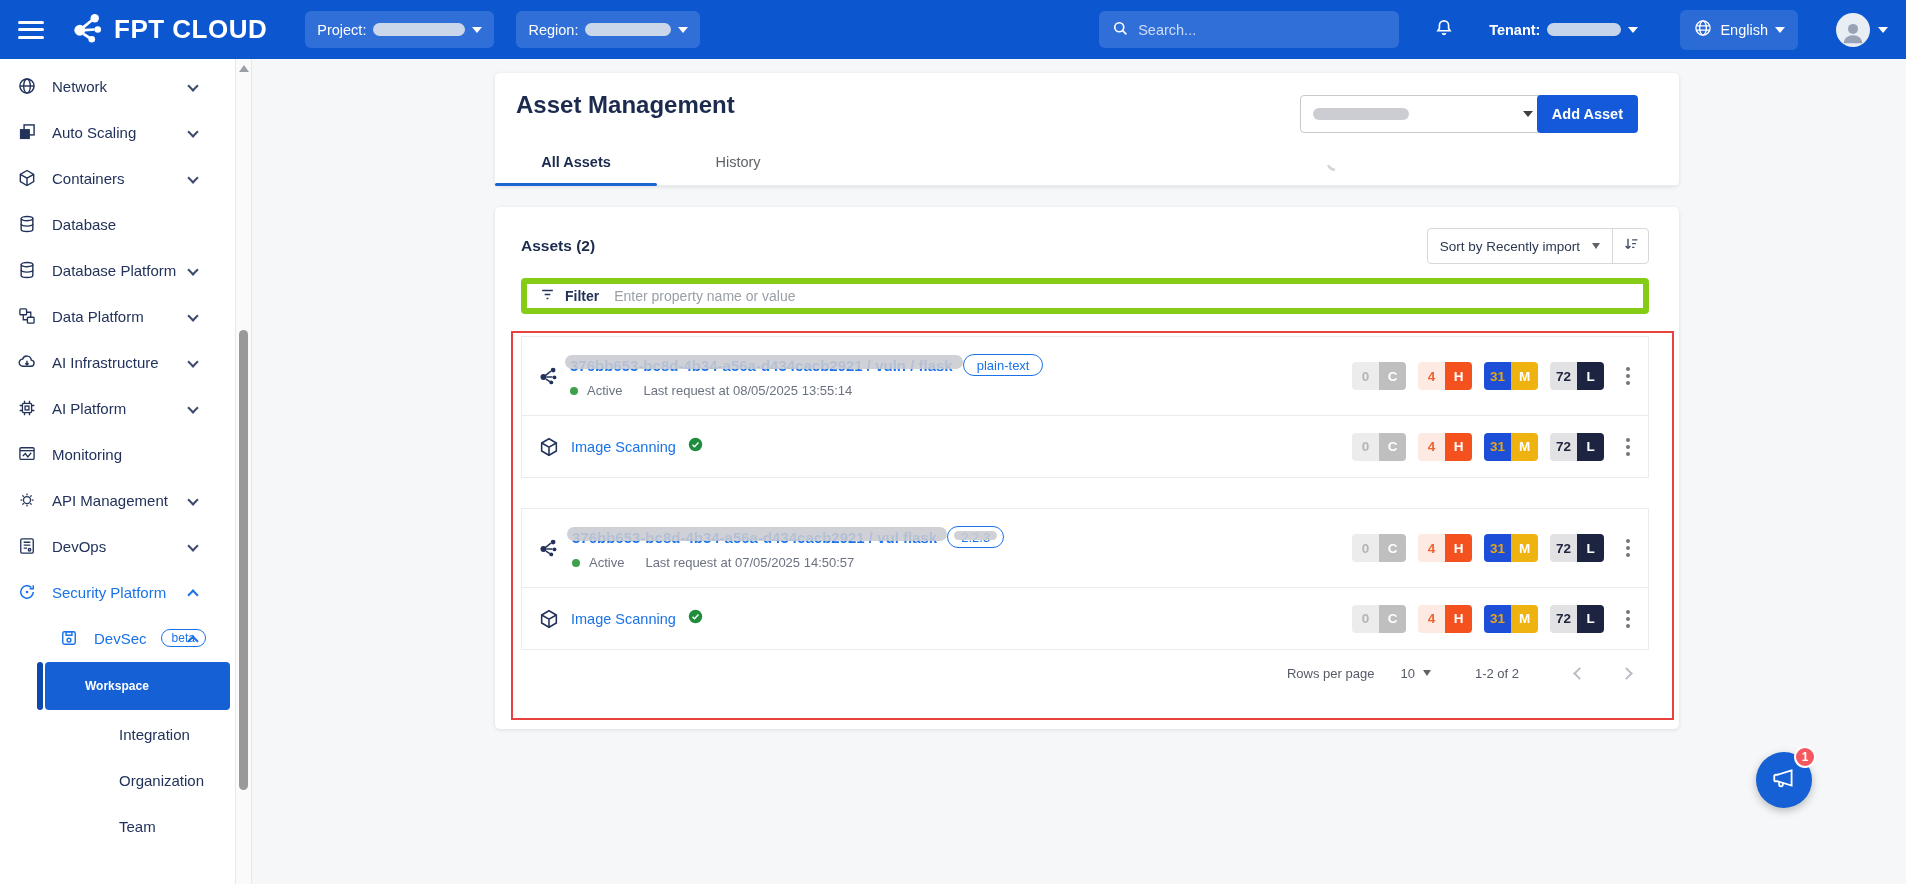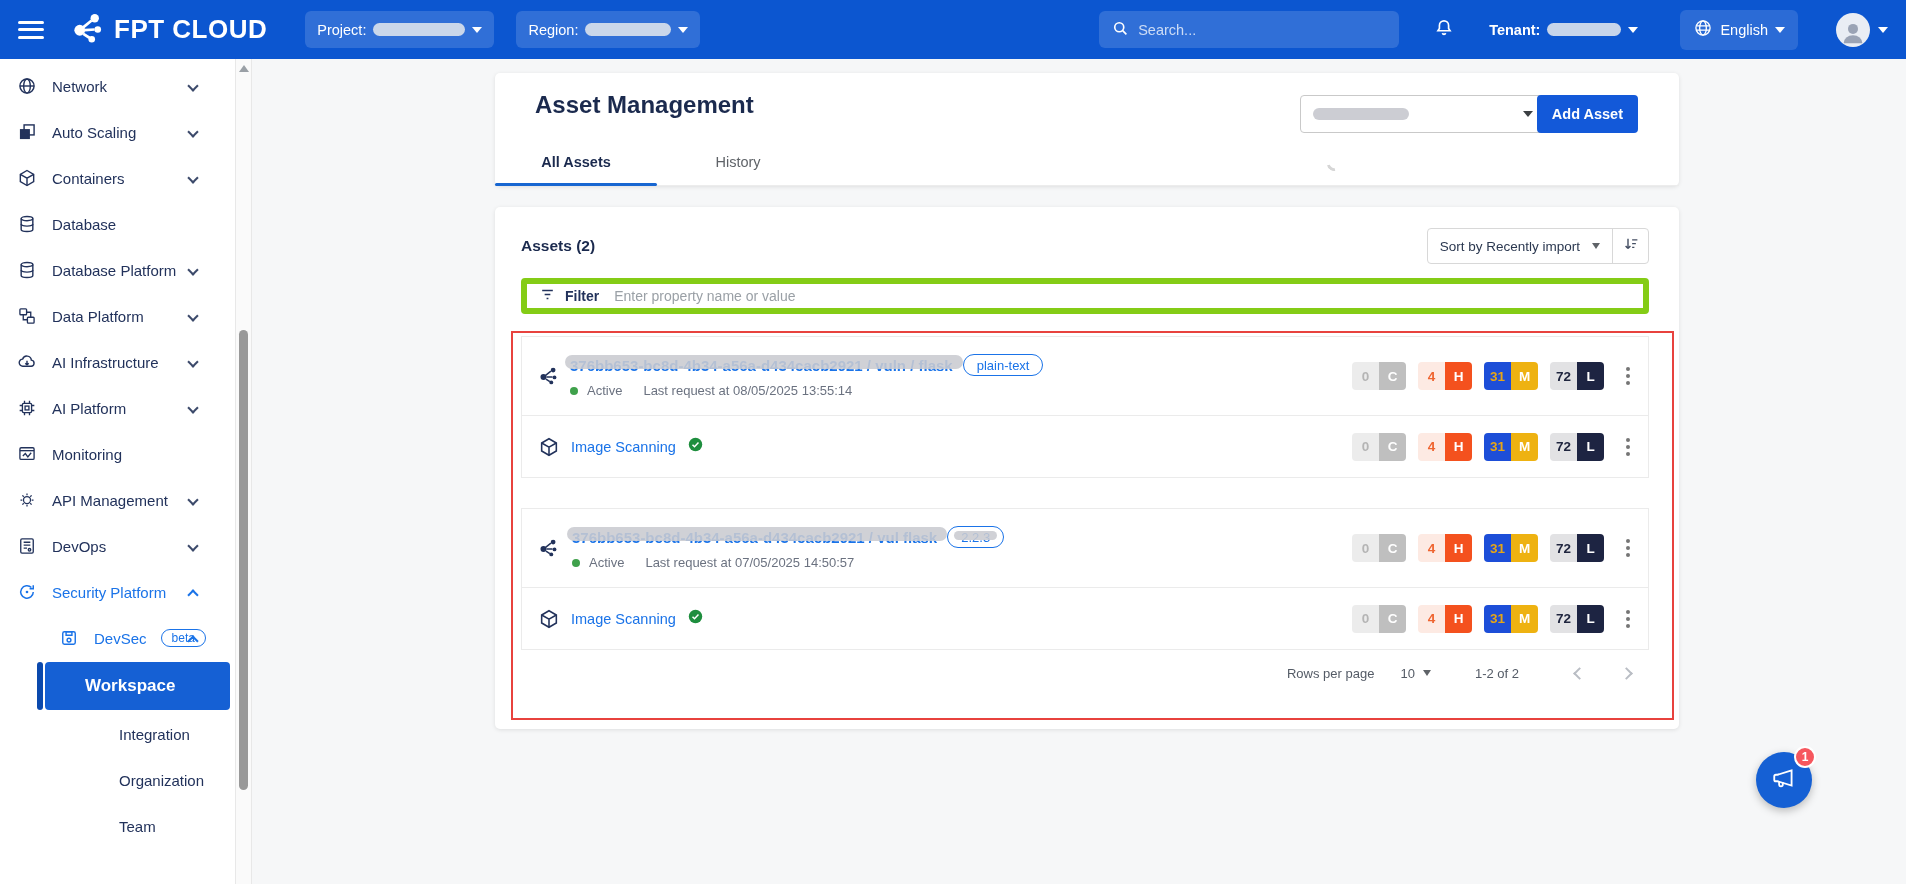--- a/index.html
+++ b/index.html
@@ -43,35 +43,35 @@
   .chev.up { transform:rotate(-135deg); }
   .chev.blue { border-color:#1a73e8; }
   .nav-item .chev { position:absolute; right:38px; top:19px; }
   .nav-item .chev.up { top:22px; }
   .nav-item.active { color:#1a73e8; }
   .nav-item.devsec { padding-left:58px; color:#1a73e8; }
   .beta { border:1.5px solid #1a73e8; color:#1a73e8; border-radius:13px; font-size:12px; padding:2px 10px; line-height:1; }
   .sub-wrap { position:relative; height:50px; }
   .rail { position:absolute; left:37px; top:1px; width:6px; height:48px; background:#0b49ad; border-radius:3px; }
   .sub-active { position:absolute; left:45px; top:1px; width:185px; height:48px; background:#1560d4; border-radius:4px;
-                color:#fff; font-size:17px; font-weight:600; display:flex; align-items:center; padding-left:40px; cursor:pointer; }
+                color:#fff; font-size:12px; font-weight:600; display:flex; align-items:center; padding-left:40px; cursor:pointer; }
   .nav-sub { height:46px; display:flex; align-items:center; padding-left:119px; font-size:15px; color:#22325b; cursor:pointer; }
 
   
   .sbar { position:absolute; left:235px; top:59px; width:17px; height:825px; background:#fafafa;
           border-left:1px solid #e8e8e8; border-right:1px solid #e8e8e8; z-index:21; }
   .sbar .arrow { position:absolute; top:6px; left:3px; width:0; height:0;
                  border-left:5px solid transparent; border-right:5px solid transparent; border-bottom:7px solid #9aa0a6; }
   .sbar .thumb { position:absolute; top:271px; left:3px; width:9px; height:460px; background:#999; border-radius:5px; cursor:pointer; }
 
   
   .main-bg { position:absolute; left:253px; top:59px; right:0; bottom:0; background:#f6f7f8; }
   .card { position:absolute; background:#fff; border-radius:5px; box-shadow:0 1px 4px rgba(0,0,0,.10); }
   .card-header { left:495px; top:73px; width:1184px; height:113px; }
-  .page-title { position:absolute; left:40px; top:18px; font-size:24px; font-weight:700; color:#1b2a4e; }
+  .page-title { position:absolute; left:21px; top:18px; font-size:24px; font-weight:700; color:#1b2a4e; }
   .hdr-select { position:absolute; left:805px; top:22px; width:246px; height:38px; border:1px solid #c9c9c9; border-radius:4px;
                 background:#fff; display:flex; align-items:center; padding:0 12px; cursor:pointer; }
   .hdr-select .redact { background:rgba(198,200,206,.9); width:96px; height:12px; }
   .hdr-select .caret { margin-left:auto; border-top-color:#3c4043; }
   .btn-add { position:absolute; right:41px; top:22px; height:38px; padding:0 15px; background:#1359d9; color:#fff;
              border:0; border-radius:4px; font-size:14.5px; font-weight:700; font-family:inherit; cursor:pointer; }
   .tabs { position:absolute; left:0; bottom:0; width:100%; height:48px; border-bottom:1px solid #ececec; display:flex; }
   .tab { width:162px; display:flex; align-items:center; justify-content:center; font-size:14.5px; cursor:pointer; position:relative; }
   .tab.active { font-weight:700; color:#1b2a4e; }
   .tab.idle { color:#5f6368; }

